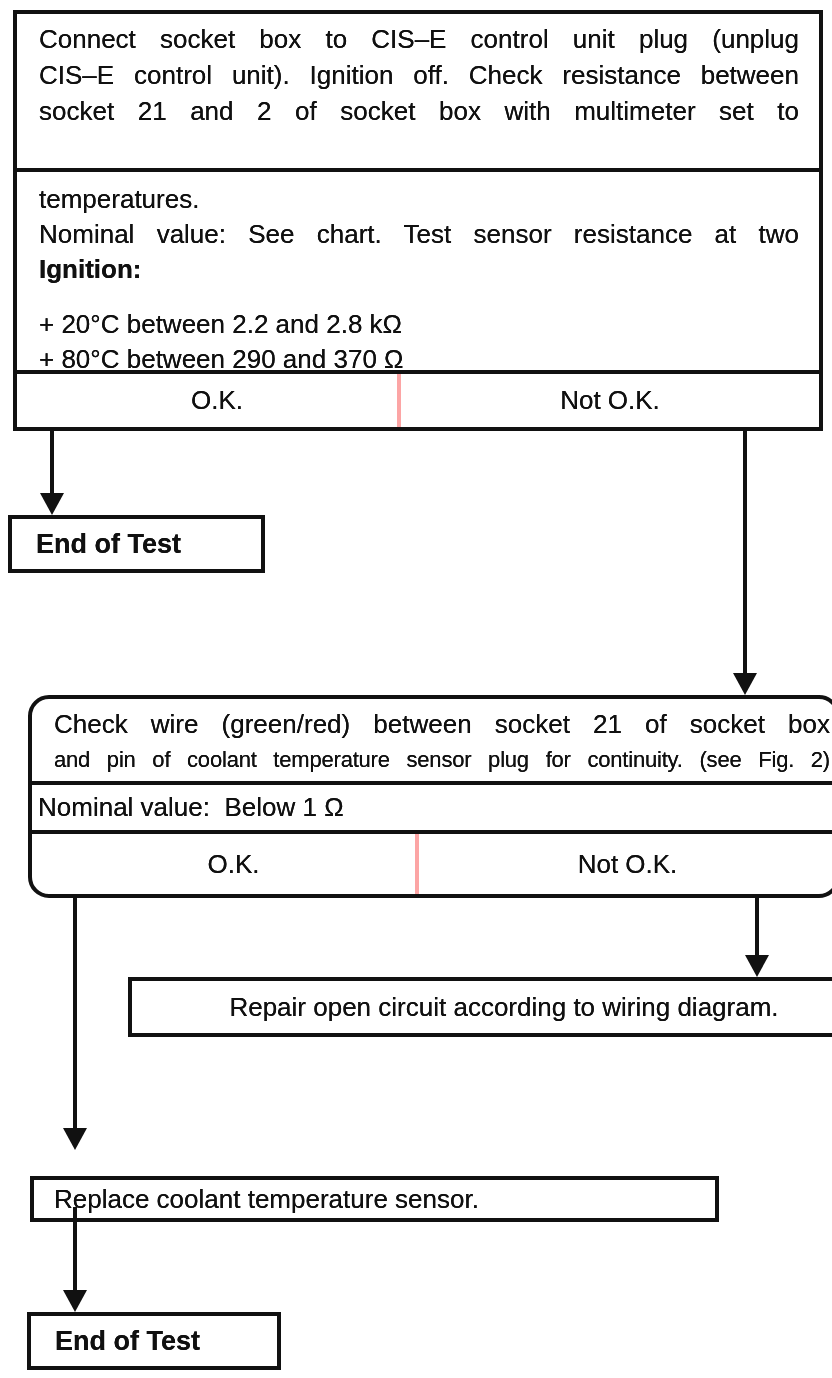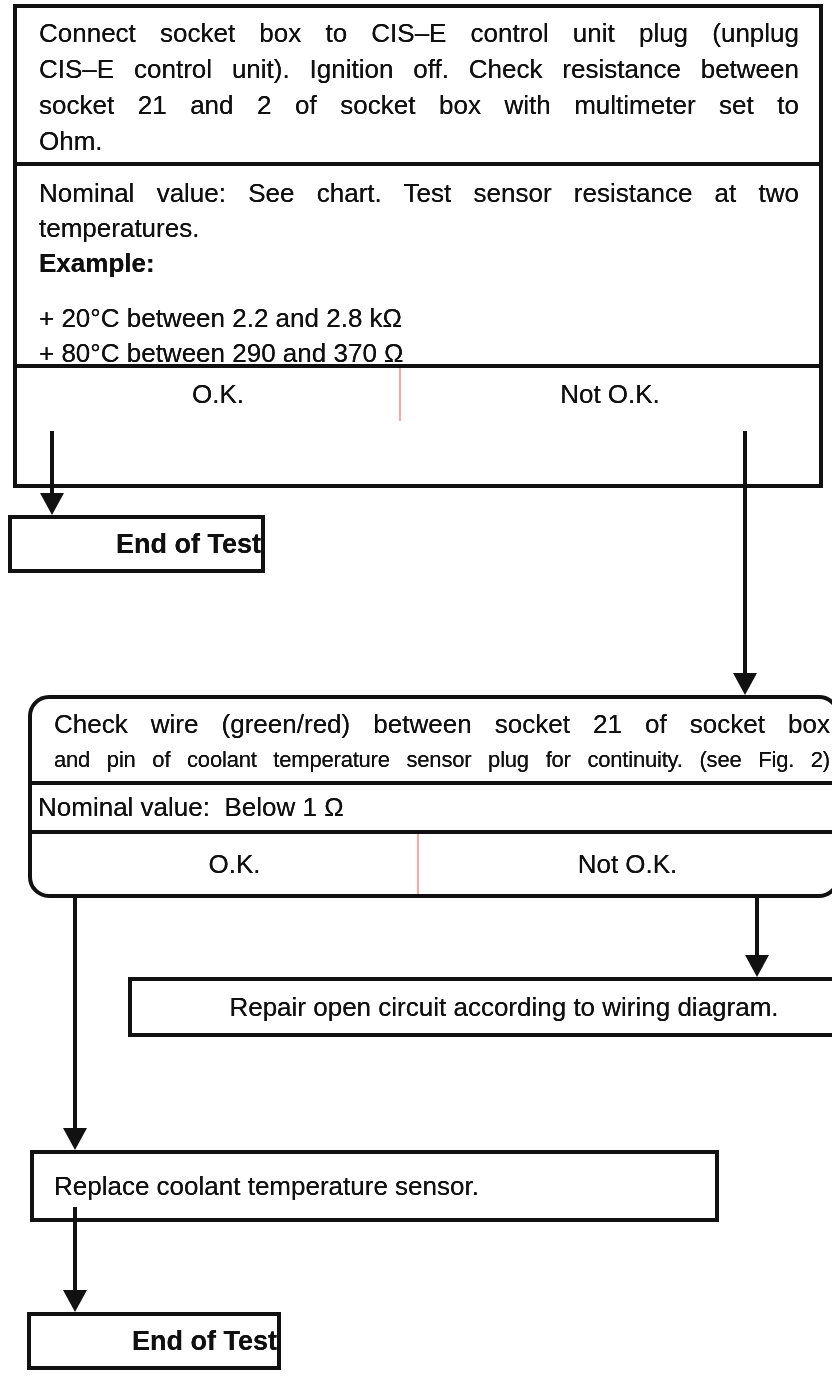--- a/index.html
+++ b/index.html
@@ -20,61 +20,61 @@
     background: #fff;
   }
   .vline { position: absolute; width: 4px; background: #111; }
   .head {
     position: absolute; width: 0; height: 0;
     border-left: 12px solid transparent;
     border-right: 12px solid transparent;
     border-top: 22px solid #111;
   }
   
-  .t1 { left: 13px; top: 4px; width: 810px; height: 484px; }
+  .t1 { left: 13px; top: 10px; width: 810px; height: 421px; }
   .t1-row1 { height: 158px; border-bottom: 4px solid #111; padding: 7px 20px 0 22px; }
   .t1-row1 .ln { font-size: 26px; line-height: 36px; }
   .t1-row2 { height: 202px; border-bottom: 4px solid #111; padding: 10px 20px 0 22px; }
   .t1-row2 .ln { font-size: 26px; line-height: 35px; }
   .okrow { display: flex; height: 53px; }
   .t2 .okrow { height: 60px; }
   .cell {
     display: flex; align-items: center; justify-content: center;
     font-size: 26px;
   }
-  .cell-ok { flex: 0 0 384px; border-right: 2px solid #fca5a5; padding-left: 20px; }
+  .cell-ok { flex: 0 0 384px; border-right: 4px solid #fca5a5; padding-left: 20px; }
   .t2 .cell-ok { flex: 0 0 387px; }
   .cell-nok { flex: 1; }
   .jl { text-align: justify; text-align-last: justify; }
   .bold { font-weight: bold; }
   .ex-group { margin-top: 20px; }
   
   .endbox {
     display: flex; align-items: center;
-    font-weight: bold; font-size: 27px; padding-left: 24px; justify-content: flex-end;
+    font-weight: bold; font-size: 27px; padding-left: 24px;
   }
   .end1 { left: 8px; top: 515px; width: 257px; height: 58px; }
   .end2 { left: 27px; top: 1312px; width: 254px; height: 58px; }
   
   .t2 { left: 28px; top: 695px; width: 812px; height: 203px; border-radius: 21px; }
   .t2-row1 { height: 86px; border-bottom: 4px solid #111; padding: 7px 6px 0 22px; }
   .t2-l1 { font-size: 26px; line-height: 37px; }
   .t2-l2 { font-size: 22px; line-height: 34px; letter-spacing: -0.2px; }
   .t2-row2 {
     height: 49px; border-bottom: 4px solid #111;
     display: flex; align-items: center; padding-left: 6px;
     font-size: 26px; white-space: pre-wrap;
   }
   .repair {
     left: 128px; top: 977px; width: 752px; height: 60px;
     display: flex; align-items: center; justify-content: center;
     font-size: 26px;
   }
   .replace {
-    left: 30px; top: 1150px; width: 689px; height: 72px;
+    left: 30px; top: 1176px; width: 689px; height: 46px;
     display: flex; align-items: center; padding-left: 20px;
     font-size: 26px;
   }
   
   .c1-line { left: 50px; top: 431px; height: 62px; }
   .c1-head { left: 40px; top: 493px; }
   .c2-line { left: 743px; top: 431px; height: 242px; }
   .c2-head { left: 733px; top: 673px; }
   .c3-line { left: 755px; top: 898px; height: 57px; }
   .c3-head { left: 745px; top: 955px; }
@@ -86,26 +86,25 @@
 </head>
 <body>
 
 <div class="stage">
 
   <div class="box t1">
     <div class="t1-row1">
       <div class="ln jl">Connect socket box to CIS–E control unit plug (unplug</div>
       <div class="ln jl">CIS–E control unit). Ignition off. Check resistance between</div>
       <div class="ln jl">socket 21 and 2 of socket box with multimeter set to</div>
-      <div class="ln">Ohm.</div>
     </div>
     <div class="t1-row2">
+      <div class="ln">temperatures.</div>
       <div class="ln jl">Nominal value:  See chart. Test sensor resistance at two</div>
-      <div class="ln">temperatures.</div>
-      <div class="ln bold">Example:</div>
+      <div class="ln bold">Ignition:</div>
       <div class="ex-group">
         <div class="ln">+ 20°C between 2.2 and 2.8 kΩ</div>
         <div class="ln">+ 80°C between 290 and 370 Ω</div>
       </div>
     </div>
     <div class="okrow">
       <div class="cell cell-ok">O.K.</div>
       <div class="cell cell-nok">Not O.K.</div>
     </div>
   </div>

